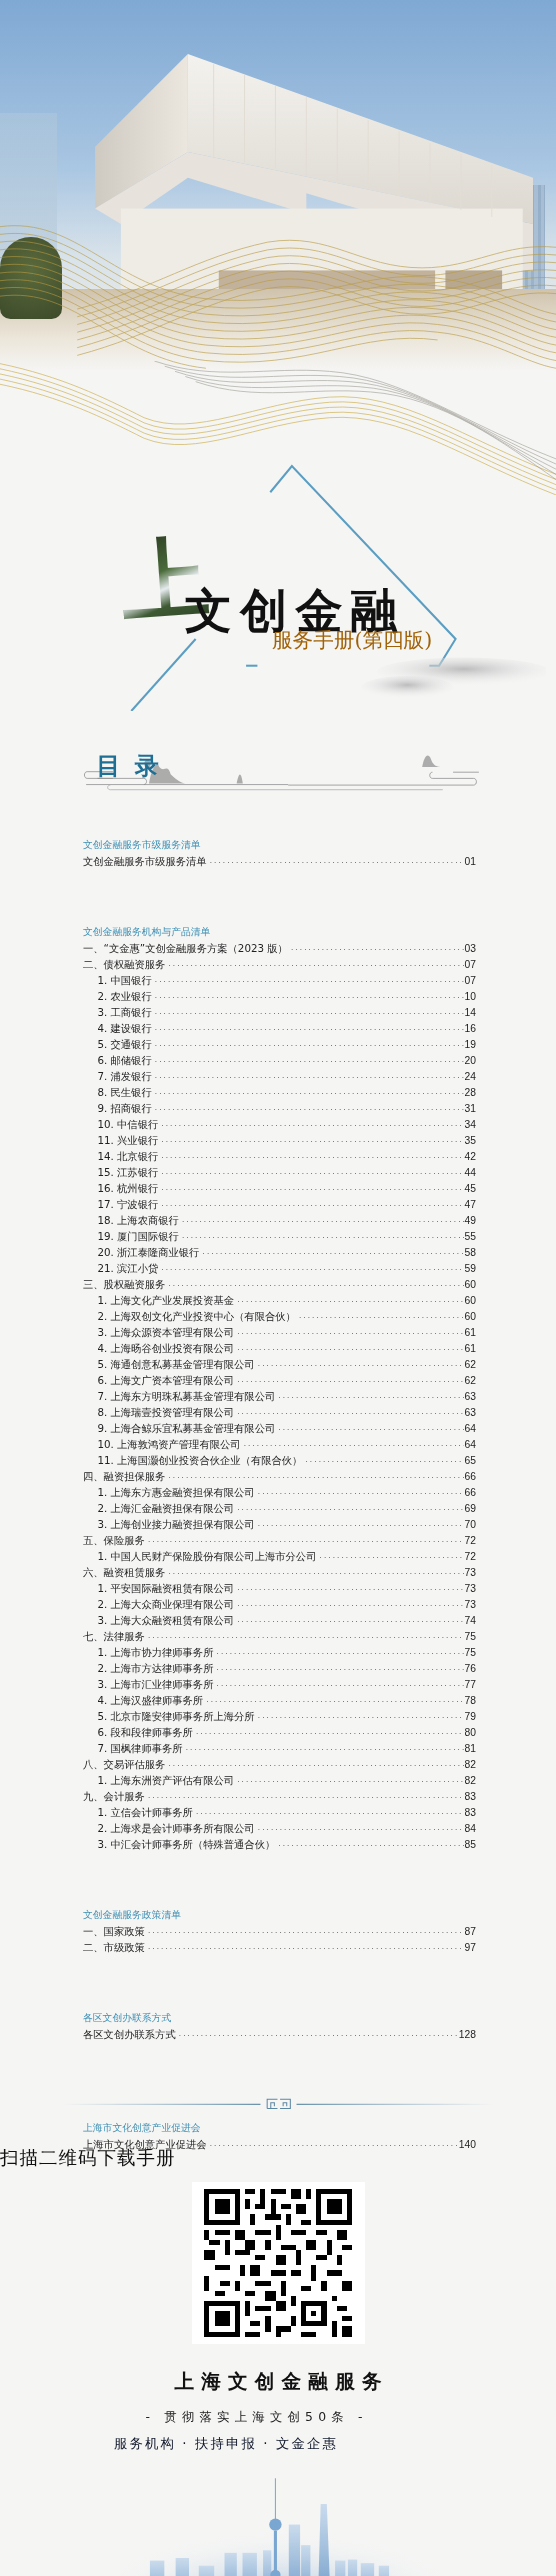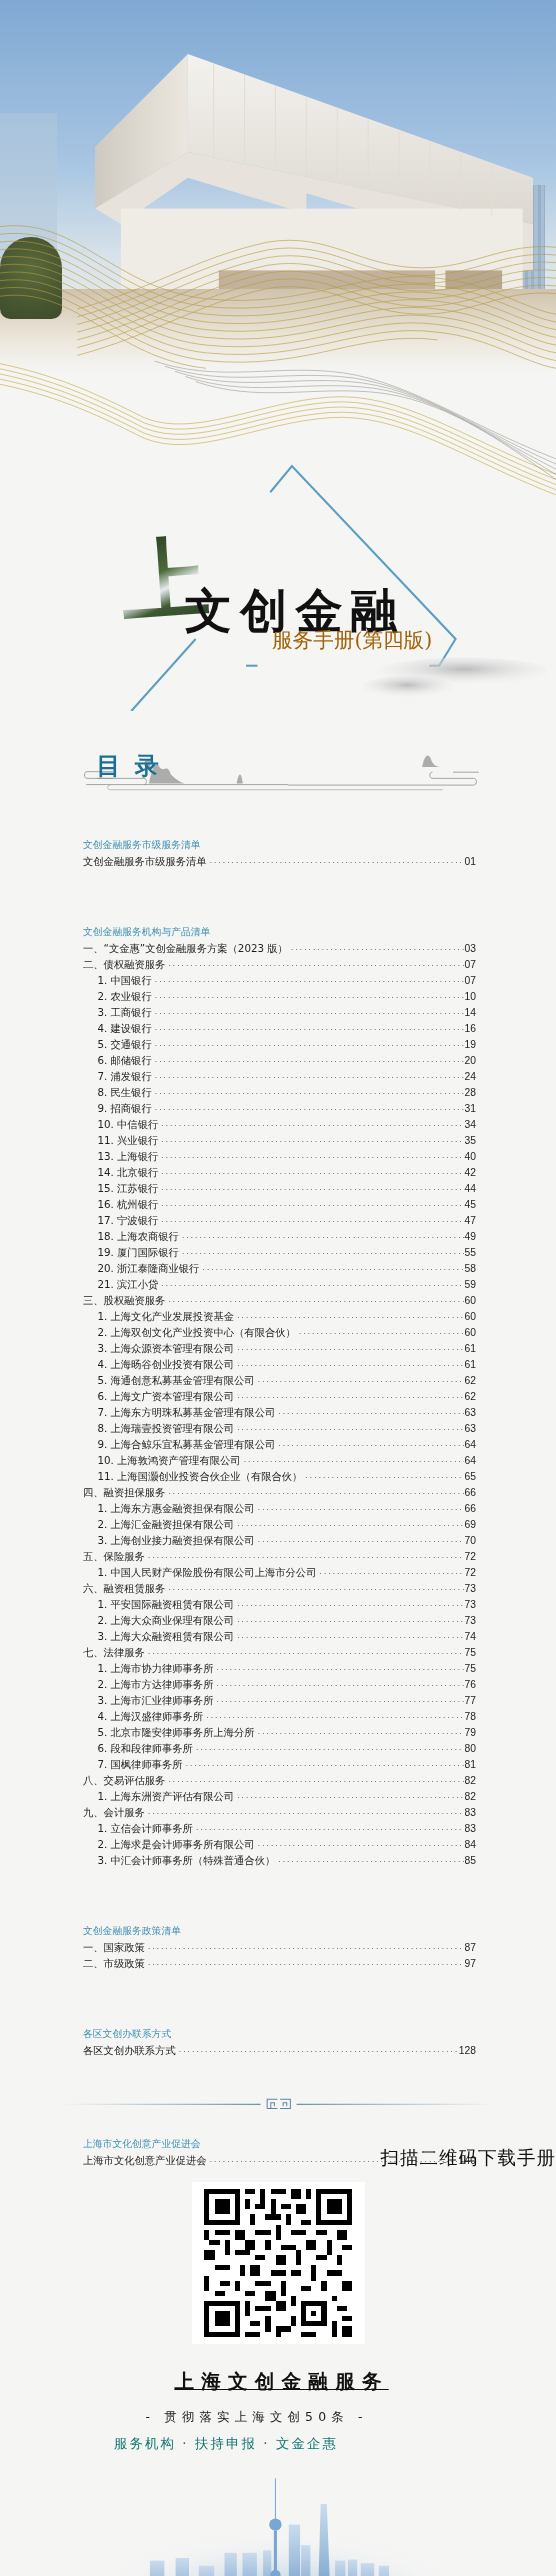--- a/index.html
+++ b/index.html
@@ -42,28 +42,28 @@
   .toc-row .lbl { flex: 0 0 auto; padding-right: 3.1px; }
   .toc-row .dots { flex: 1 1 auto; overflow: hidden; color: #555; letter-spacing: 2.1px; font-size: 7.2px; }
   .toc-row .dots::before { content: "································································································"; }
   .toc-row .pg { flex: 0 0 auto; padding-left: 1px; font-family: "Liberation Sans", sans-serif; }
   .gap { height: 23px; }
 
   
   .divider { position: absolute; left: 62px; top: 2094px; width: 433px; height: 20.6px; }
 
   
-  .qr-caption { position: absolute; left: 0; width: 556px; top: 2149px; text-align: right; font-size: 18.5px; color: #111; letter-spacing: 1px; line-height: 1; }
+  .qr-caption { position: absolute; left: 0; width: 556px; top: 2149px; text-align: left; font-size: 18.5px; color: #111; letter-spacing: 1px; line-height: 1; }
   .qr-box { position: absolute; left: 192px; top: 2182px; width: 173px; height: 162px; background: #fff; padding: 7.2px 10.3px; }
   .qr-box svg { width: 100%; height: 100%; display: block; }
 
   
-  .brand { position: absolute; left: 0; width: 556px; top: 2372px; text-align: center; font-size: 19.6px; font-weight: bold; letter-spacing: 7.2px; color: #111; line-height: 1; padding-left: 7.2px; text-decoration: underline; }
+  .brand { position: absolute; left: 0; width: 556px; top: 2372px; text-align: center; font-size: 19.6px; font-weight: bold; letter-spacing: 7.2px; color: #111; line-height: 1; padding-left: 7.2px; }
   .slogan { position: absolute; left: 0; width: 508px; top: 2411px; text-align: center; font-size: 12.4px; letter-spacing: 5.2px; color: #222; line-height: 1; padding-left: 5.2px; }
-  .tags { position: absolute; left: 0; width: 452px; top: 2437px; text-align: center; font-size: 13.4px; letter-spacing: 2.1px; color: #0f766e; line-height: 1; }
+  .tags { position: absolute; left: 0; width: 452px; top: 2437px; text-align: center; font-size: 13.4px; letter-spacing: 2.1px; color: #0f172a; line-height: 1; }
 
   
   .skyline { position: absolute; left: 93px; top: 2468px; width: 371px; height: 216px; }
 </style>
 </head>
 <body>
 
 <div class="hero">
   <div class="glass-left"></div>
   <div class="tower-r2"></div>
@@ -254,25 +254,20 @@
       </div>
       <div class="toc-row l2">
         <span class="lbl">10. 中信银行</span>
         <span class="dots"></span>
         <span class="pg">34</span>
       </div>
       <div class="toc-row l2">
         <span class="lbl">11. 兴业银行</span>
         <span class="dots"></span>
         <span class="pg">35</span>
-      </div>
-      <div class="toc-row l2">
-        <span class="lbl">13. 上海银行</span>
-        <span class="dots"></span>
-        <span class="pg">40</span>
       </div>
       <div class="toc-row l2">
         <span class="lbl">14. 北京银行</span>
         <span class="dots"></span>
         <span class="pg">42</span>
       </div>
       <div class="toc-row l2">
         <span class="lbl">15. 江苏银行</span>
         <span class="dots"></span>
         <span class="pg">44</span>

